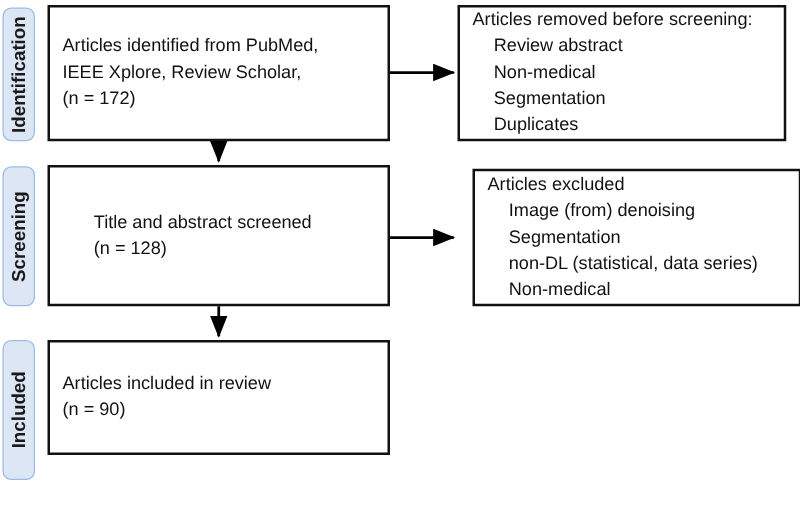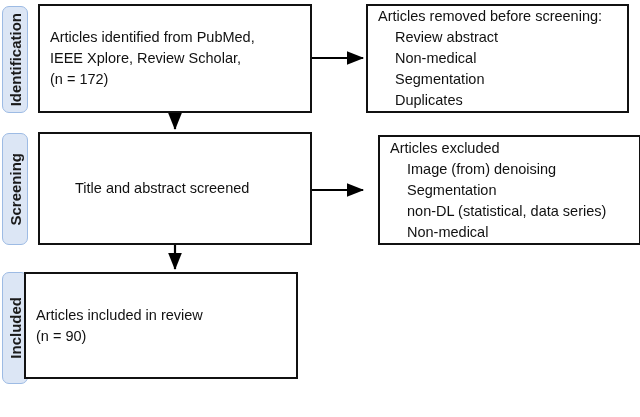--- a/index.html
+++ b/index.html
@@ -69,21 +69,21 @@
     color: #111111;
   }
   .flow-box .line.indent {
     padding-left: 17px;
   }
 
   #box-identified { left: 38px;  top: 4px;   width: 274px; height: 109px; }
   #box-removed    { left: 366px; top: 4px;   width: 263px; height: 109px; }
   #box-screened   { left: 38px;  top: 132px; width: 274px; height: 113px; padding-left: 35px; }
   #box-excluded   { left: 366px; top: 135px; width: 263px; height: 110px; margin-left: 12px; }
-  #box-included   { left: 24px;  top: 272px; width: 274px; height: 107px; }
+  #box-included   { left: 38px;  top: 272px; width: 274px; height: 92px; }
 
   
   #box-screened .stack, #box-included .stack { }
 
   
   #arrows {
     position: absolute;
     left: 0; top: 0;
     width: 640px; height: 417px;
     pointer-events: none;
@@ -120,20 +120,21 @@
       <div class="line indent">Review abstract</div>
       <div class="line indent">Non-medical</div>
       <div class="line indent">Segmentation</div>
       <div class="line indent">Duplicates</div>
     </div>
   </div>
 
   <div class="flow-box" id="box-screened">
     <div class="stack">
       <div class="line">Title and abstract screened</div>
+      <div class="line">(n = 128)</div>
     </div>
   </div>
 
   <div class="flow-box" id="box-excluded">
     <div class="stack">
       <div class="line">Articles excluded</div>
       <div class="line indent">Image (from) denoising</div>
       <div class="line indent">Segmentation</div>
       <div class="line indent">non-DL (statistical, data series)</div>
       <div class="line indent">Non-medical</div>

